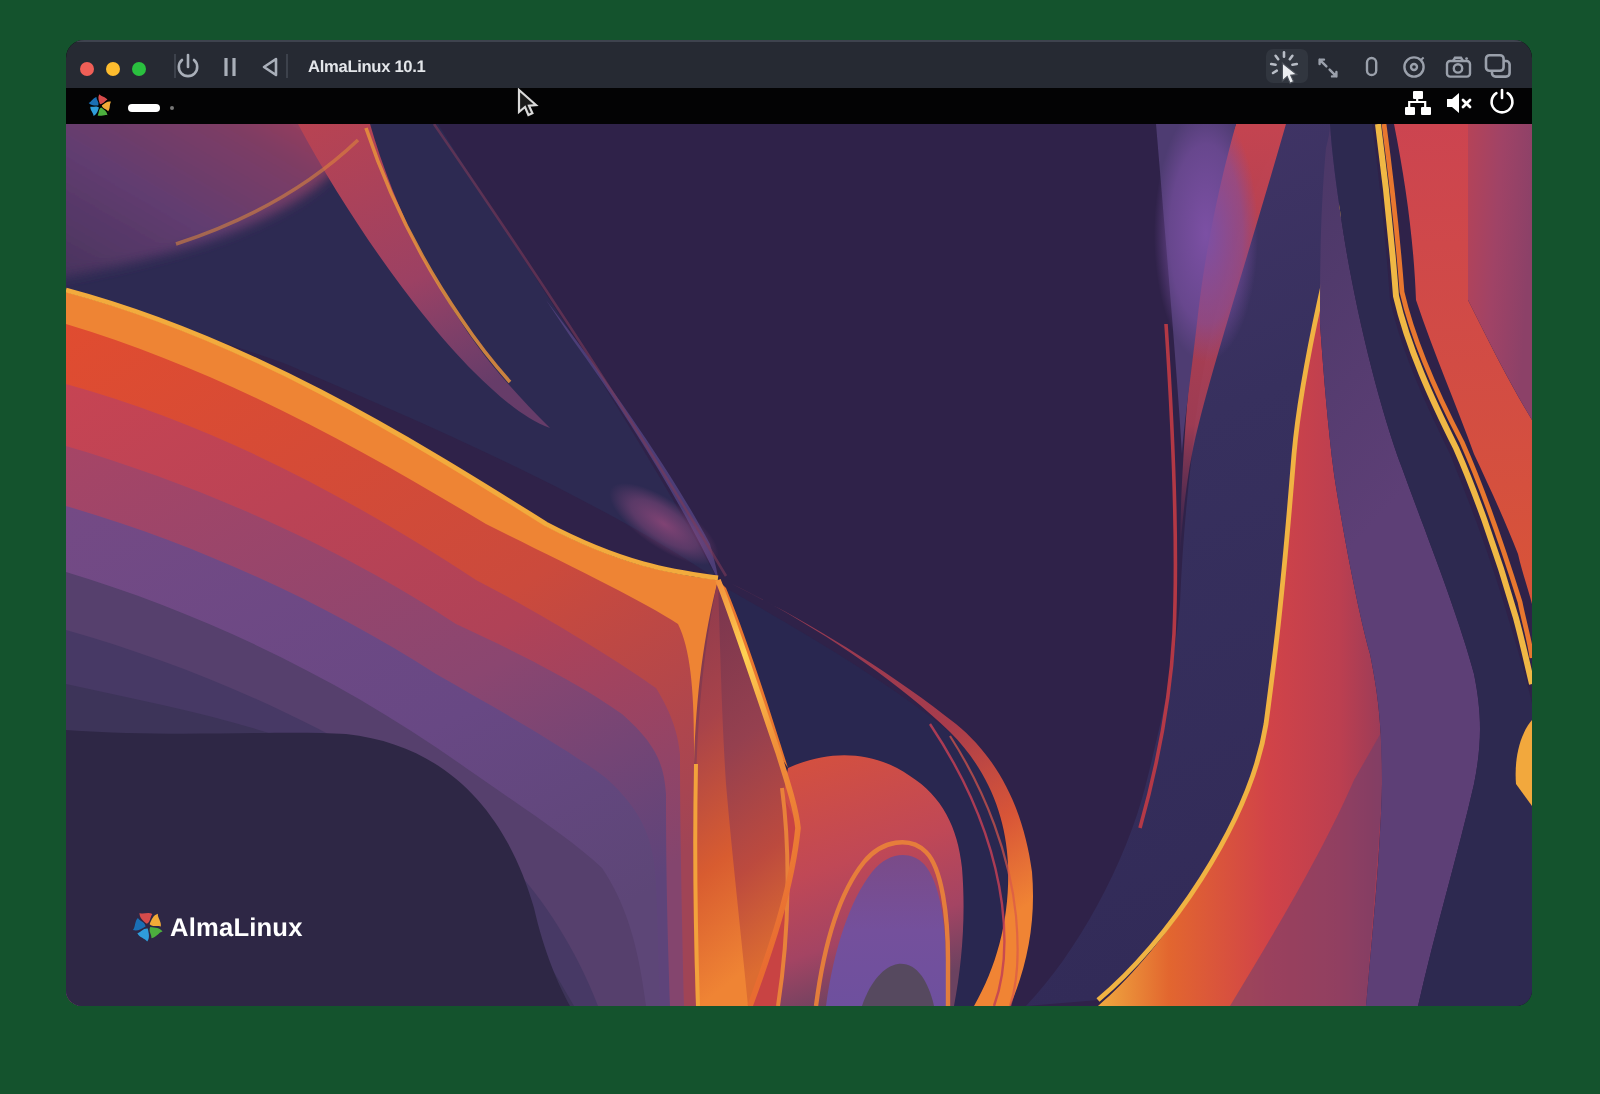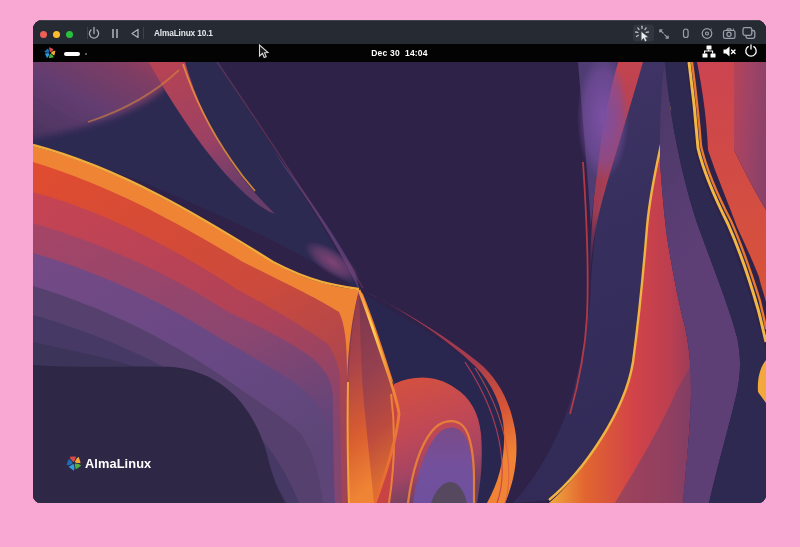--- a/index.html
+++ b/index.html
@@ -1,17 +1,17 @@
 <!DOCTYPE html>
 <html><head>
 <meta charset="utf-8">
 <style>
   html,body{margin:0;padding:0;background:#000;width:800px;height:547px;overflow:hidden;}
   *{box-sizing:border-box;}
-  #stage{position:relative;width:800px;height:547px;background:#f9a8d4;font-family:"Liberation Sans",sans-serif;}
+  #stage{position:relative;width:800px;height:547px;background:#14532d;font-family:"Liberation Sans",sans-serif;}
   #win{position:absolute;left:33px;top:20px;width:733px;height:483px;border-radius:9px 9px 8px 8px;overflow:hidden;background:#000;}
   #titlebar{position:absolute;left:0;top:0;width:733px;height:24px;background:#262a33;border-top:1px solid #3e434e;}
   #gnomebar{position:absolute;left:0;top:24px;width:733px;height:18px;background:#030304;}
   #wallwrap{position:absolute;left:0;top:42px;width:677px;height:441px;}
   .tl{position:absolute;top:9.5px;width:7px;height:7px;border-radius:50%;}
   .sep{position:absolute;top:6px;width:1px;height:12px;background:#3d424c;}
   #vmtitle{position:absolute;left:121px;top:0;height:24px;line-height:25px;color:#e3e6ea;font-size:8.3px;font-weight:bold;letter-spacing:-0.15px;}
   #clock{position:absolute;left:0;top:24px;width:733px;height:18px;text-align:center;line-height:19px;color:#fff;font-size:8.5px;font-weight:bold;letter-spacing:.2px;}
   #pill{position:absolute;left:31px;top:31.5px;width:16px;height:4.5px;border-radius:3px;background:#fff;}
   #dot{position:absolute;left:51.5px;top:33px;width:2px;height:2px;border-radius:50%;background:#777;}
@@ -87,21 +87,20 @@
               <path d="M0,-1.5 C-1,-4.5 -2,-7 -0.5,-9.5 C1,-7.5 4.5,-7.5 6,-5 C3.5,-4 3,-1.5 0,-1.5 Z" fill="#2f9ddb"></path>
             </g>
           <g transform="rotate(288)">
               <path d="M0,-1.5 C-1,-4.5 -2,-7 -0.5,-9.5 C1,-7.5 4.5,-7.5 6,-5 C3.5,-4 3,-1.5 0,-1.5 Z" fill="#1a6fb5"></path>
             </g>
         </g>
       </svg>
     </div>
     <div id="pill"></div>
     <div id="dot"></div>
-    <div id="clock">Dec 30&nbsp; 14:04</div>
     <svg style="position:absolute;right:8px;top:24px;" width="56" height="18" viewBox="0 0 56 18" fill="#fff">
 
       <g>
         <rect x="4.5" y="1.5" width="5" height="4" rx="0.5"></rect>
         <rect x="0.5" y="9.5" width="5" height="4" rx="0.5"></rect>
         <rect x="8.5" y="9.5" width="5" height="4" rx="0.5"></rect>
         <path d="M6.6 5.5 L6.6 7 L2.6 7 L2.6 9.5 M6.6 7 L10.6 7 L10.6 9.5" stroke="#fff" stroke-width="1.1" fill="none"></path>
       </g>
 
       <g transform="translate(21,0)">

